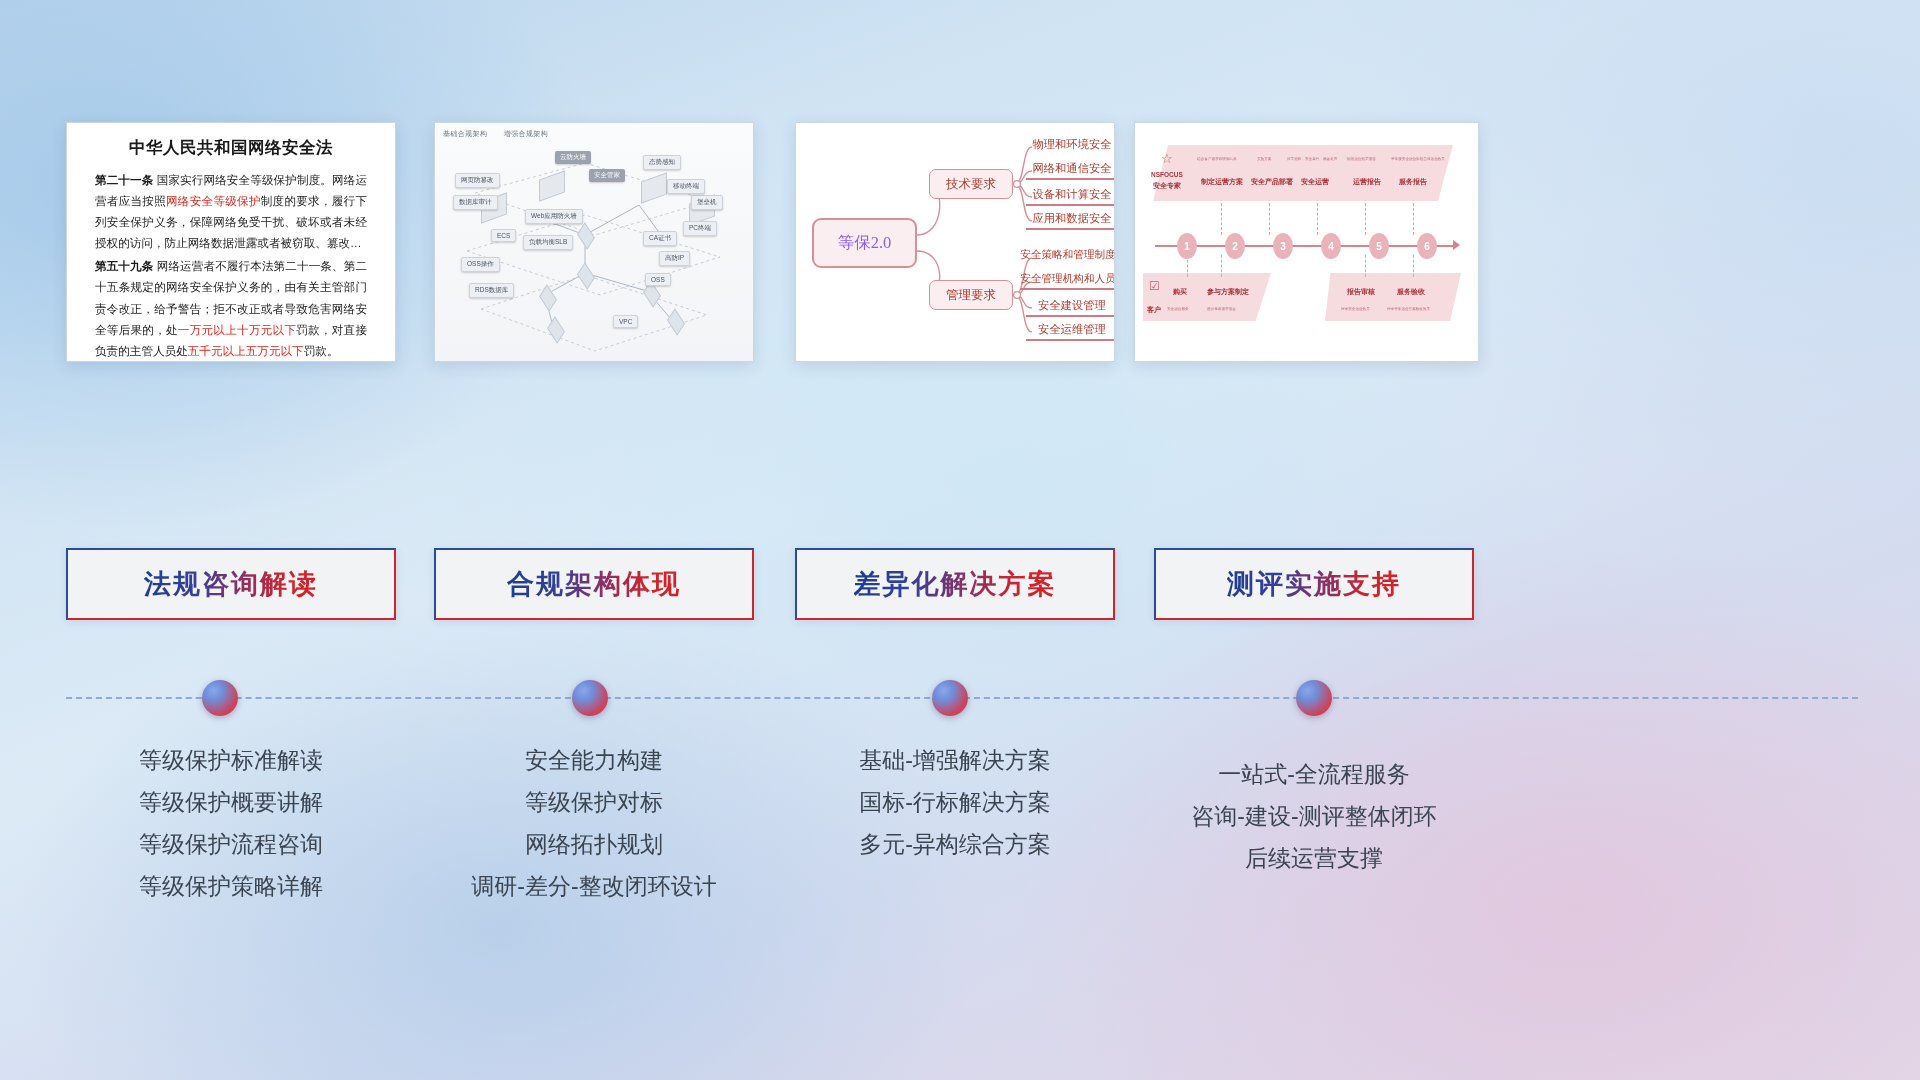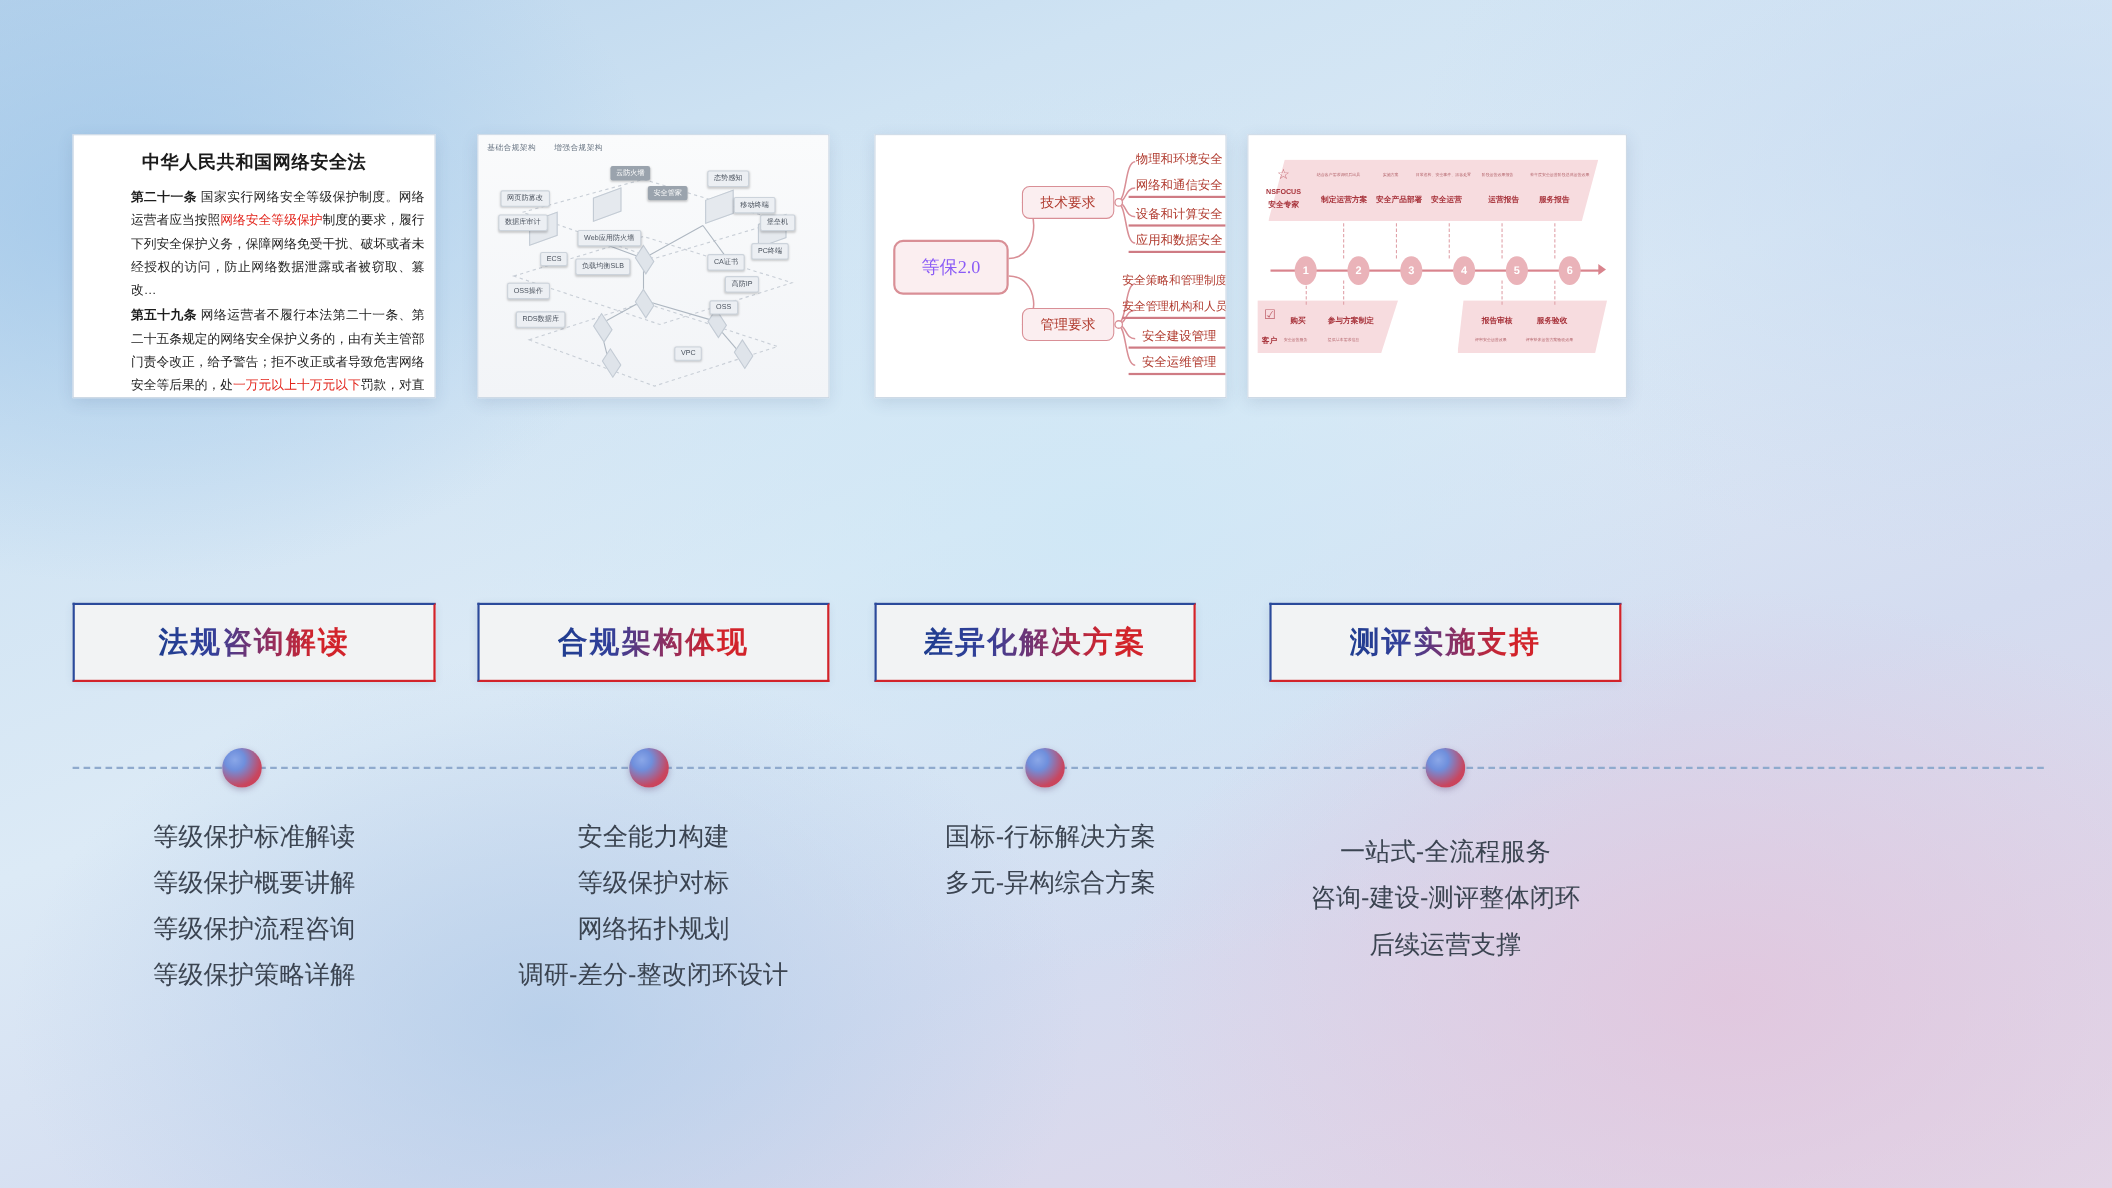--- a/index.html
+++ b/index.html
@@ -24,21 +24,21 @@
     box-shadow:0 4px 14px rgba(60,90,130,.16);
     overflow:hidden;
   }
   .card.c1{ left:66px;  width:330px; }
   .card.c2{ left:434px; width:320px; }
   .card.c3{ left:795px; width:320px; }
   .card.c4{ left:1134px;width:345px; }
 
   
   .lawtitle{ text-align:center; font-weight:bold; font-size:16.5px; color:#1a1a1a; padding:14px 0 10px; letter-spacing:.5px;}
-  .lawbody{ padding:0 9px; font-size:11.6px; line-height:1.82; color:#1d1d1d; text-align:justify;margin-left:43px;}
+  .lawbody{ padding:0 28px; font-size:11.6px; line-height:1.82; color:#1d1d1d; text-align:justify;}
   .lawbody p{ margin-bottom:2px; }
   .lawbody b{ font-weight:bold; }
   .red{ color:#e2231a; }
 
   
   .arch{ position:relative; width:100%; height:100%; background:linear-gradient(180deg,#fafbfc,#f2f4f7); }
   .arch .abar{ position:absolute; top:6px; left:8px; font-size:7px; color:#6b7785; letter-spacing:.4px;}
   .arch .abar span{ margin-right:14px;}
   .arch .achip{
     position:absolute; background:#9aa3ad; color:#fff; font-size:6.5px;
@@ -112,21 +112,21 @@
     display:flex;align-items:center;justify-content:center;
     box-shadow:0 2px 8px rgba(50,80,130,.12);
   }
   .tbox .ttxt{
     font-size:27px; font-weight:bold; letter-spacing:2px;
     background:linear-gradient(90deg,#1f3d8f 0%,#33409a 28%,#8c2f63 56%,#d2232a 82%,#d2232a 100%);
     -webkit-background-clip:text; background-clip:text; color:transparent;
   }
   .tbox.b1{ left:66px;  width:330px; }
   .tbox.b2{ left:434px; width:320px; }
-  .tbox.b3{ left:795px; width:292px; }
+  .tbox.b3{ left:795px; width:320px; }
   .tbox.b4{ left:1154px;width:320px; }
 
   
   .tl{ position:absolute; top:697px; left:66px; width:1792px; height:4px;
        border-top:2px dashed #8faacd; }
   .dotwrap{ position:absolute; top:680px; width:36px;height:36px; }
   .dot{ width:36px;height:36px;border-radius:50%;
         background:radial-gradient(circle at 32% 30%,#8aa7e8 0%,#6f8fdc 26%,#c8465f 68%,#d4394f 100%);
         box-shadow:0 2px 6px rgba(90,60,110,.35); }
   .dotwrap.d1{ left:202px;} .dotwrap.d2{ left:572px;}
@@ -337,20 +337,21 @@
     <div class="li">等级保护流程咨询</div>
     <div class="li">等级保护策略详解</div>
   </div>
   <div class="lcol l2">
     <div class="li">安全能力构建</div>
     <div class="li">等级保护对标</div>
     <div class="li">网络拓扑规划</div>
     <div class="li">调研-差分-整改闭环设计</div>
   </div>
   <div class="lcol l3">
+    <div class="li">基础-增强解决方案</div>
     <div class="li">国标-行标解决方案</div>
     <div class="li">多元-异构综合方案</div>
   </div>
   <div class="lcol l4">
     <div class="li">一站式-全流程服务</div>
     <div class="li">咨询-建设-测评整体闭环</div>
     <div class="li">后续运营支撑</div>
   </div>
 </div>
 

